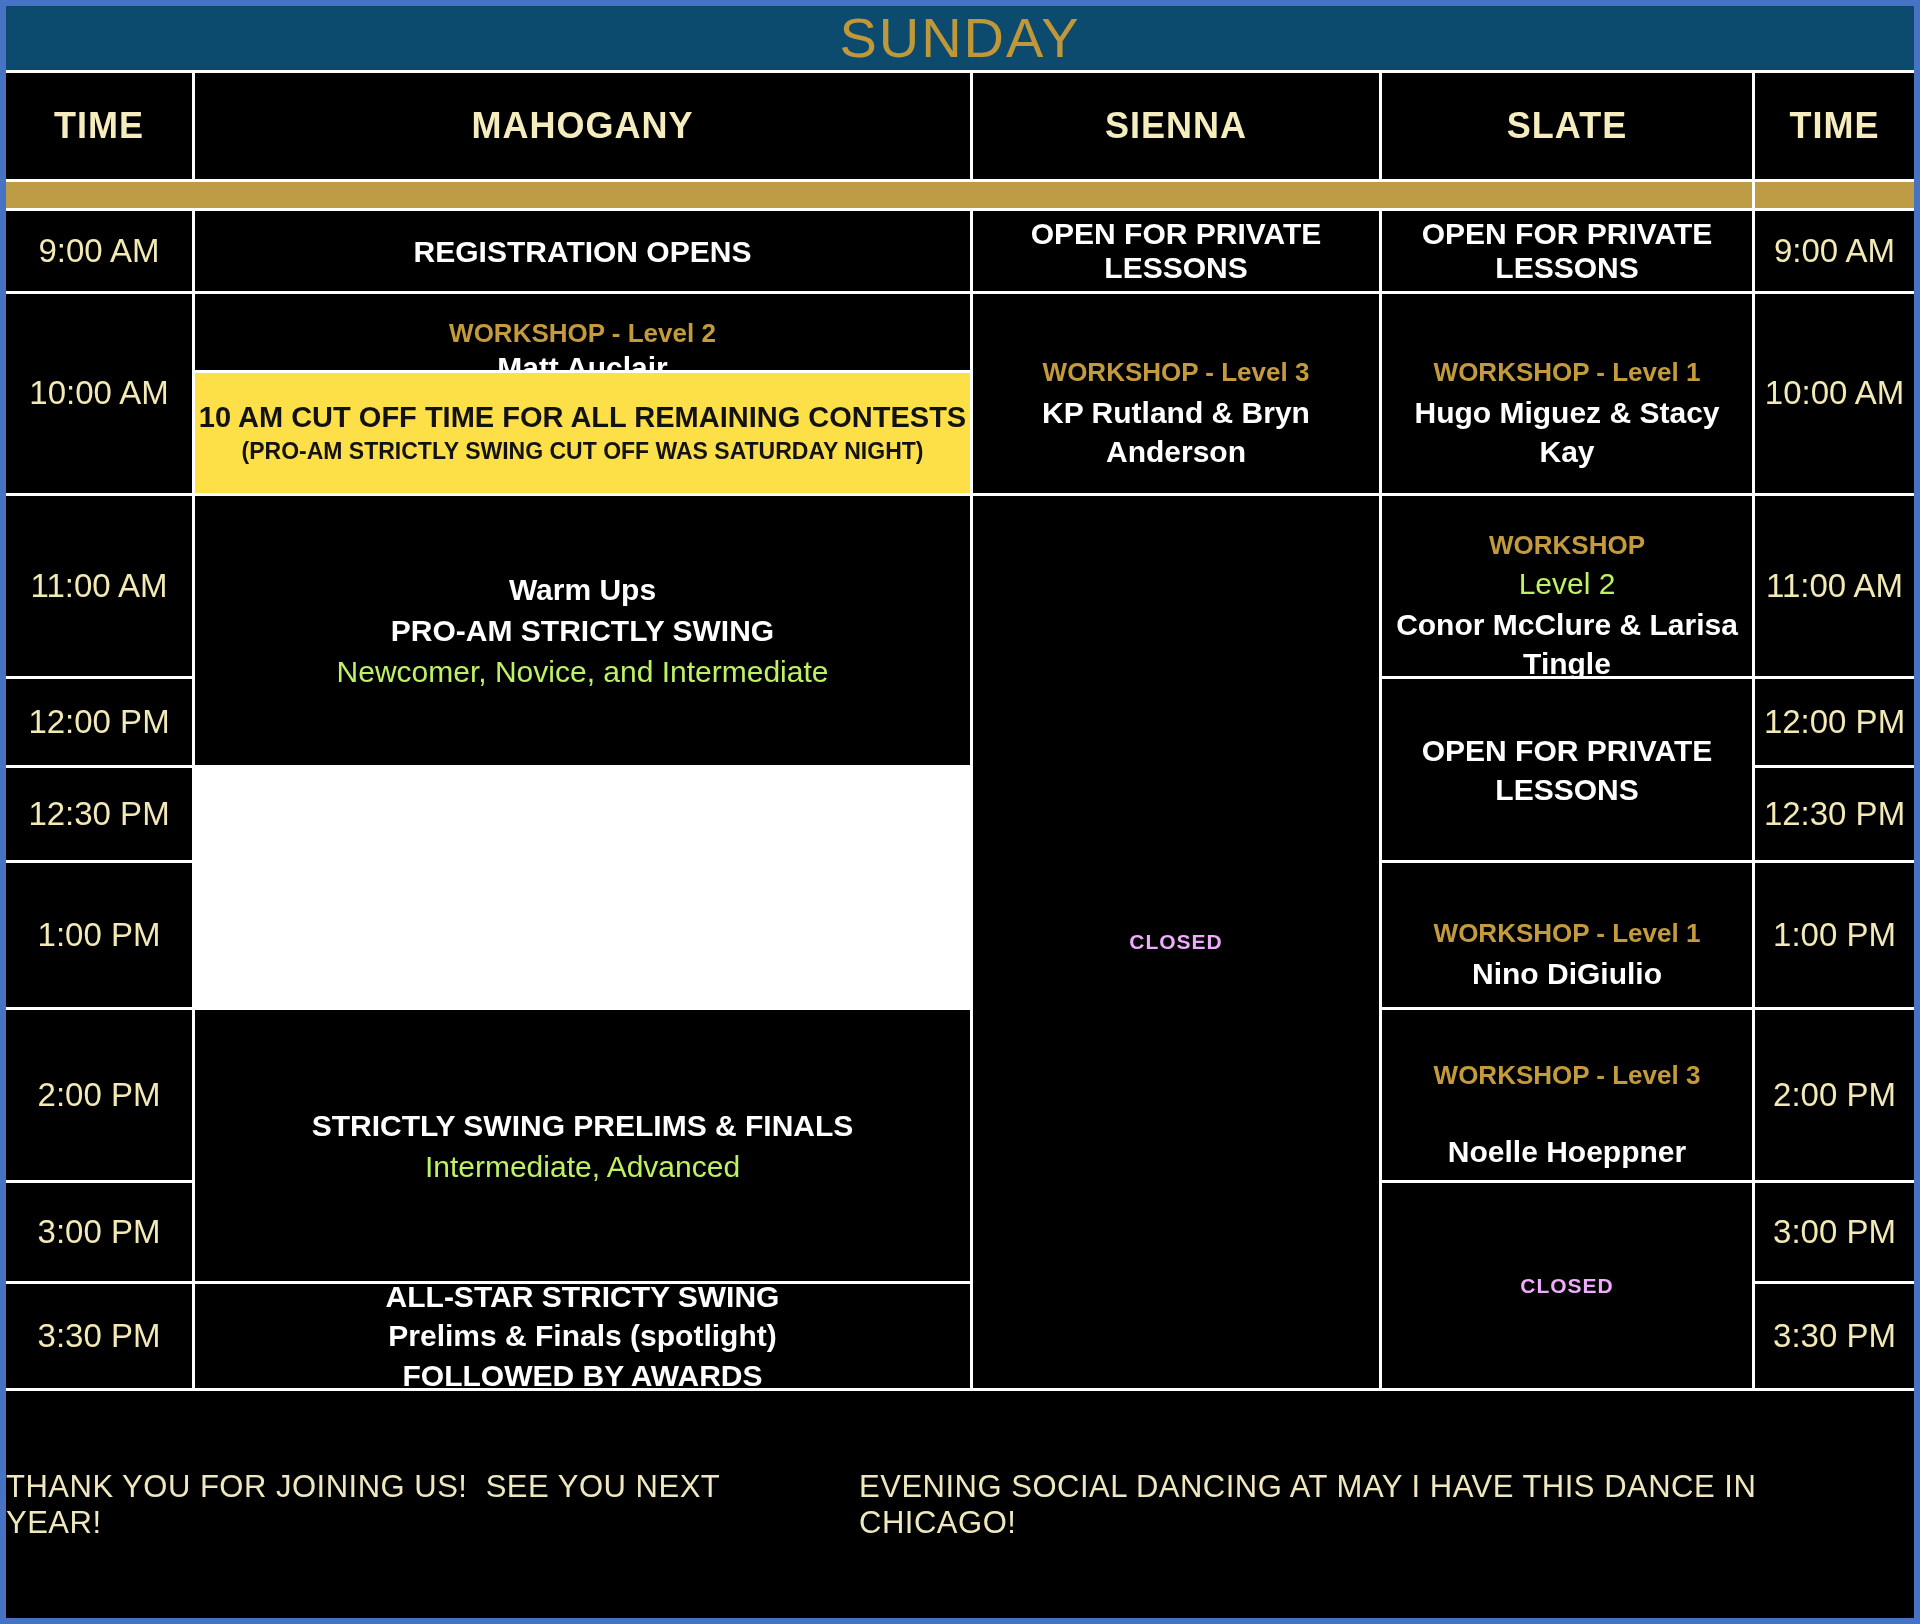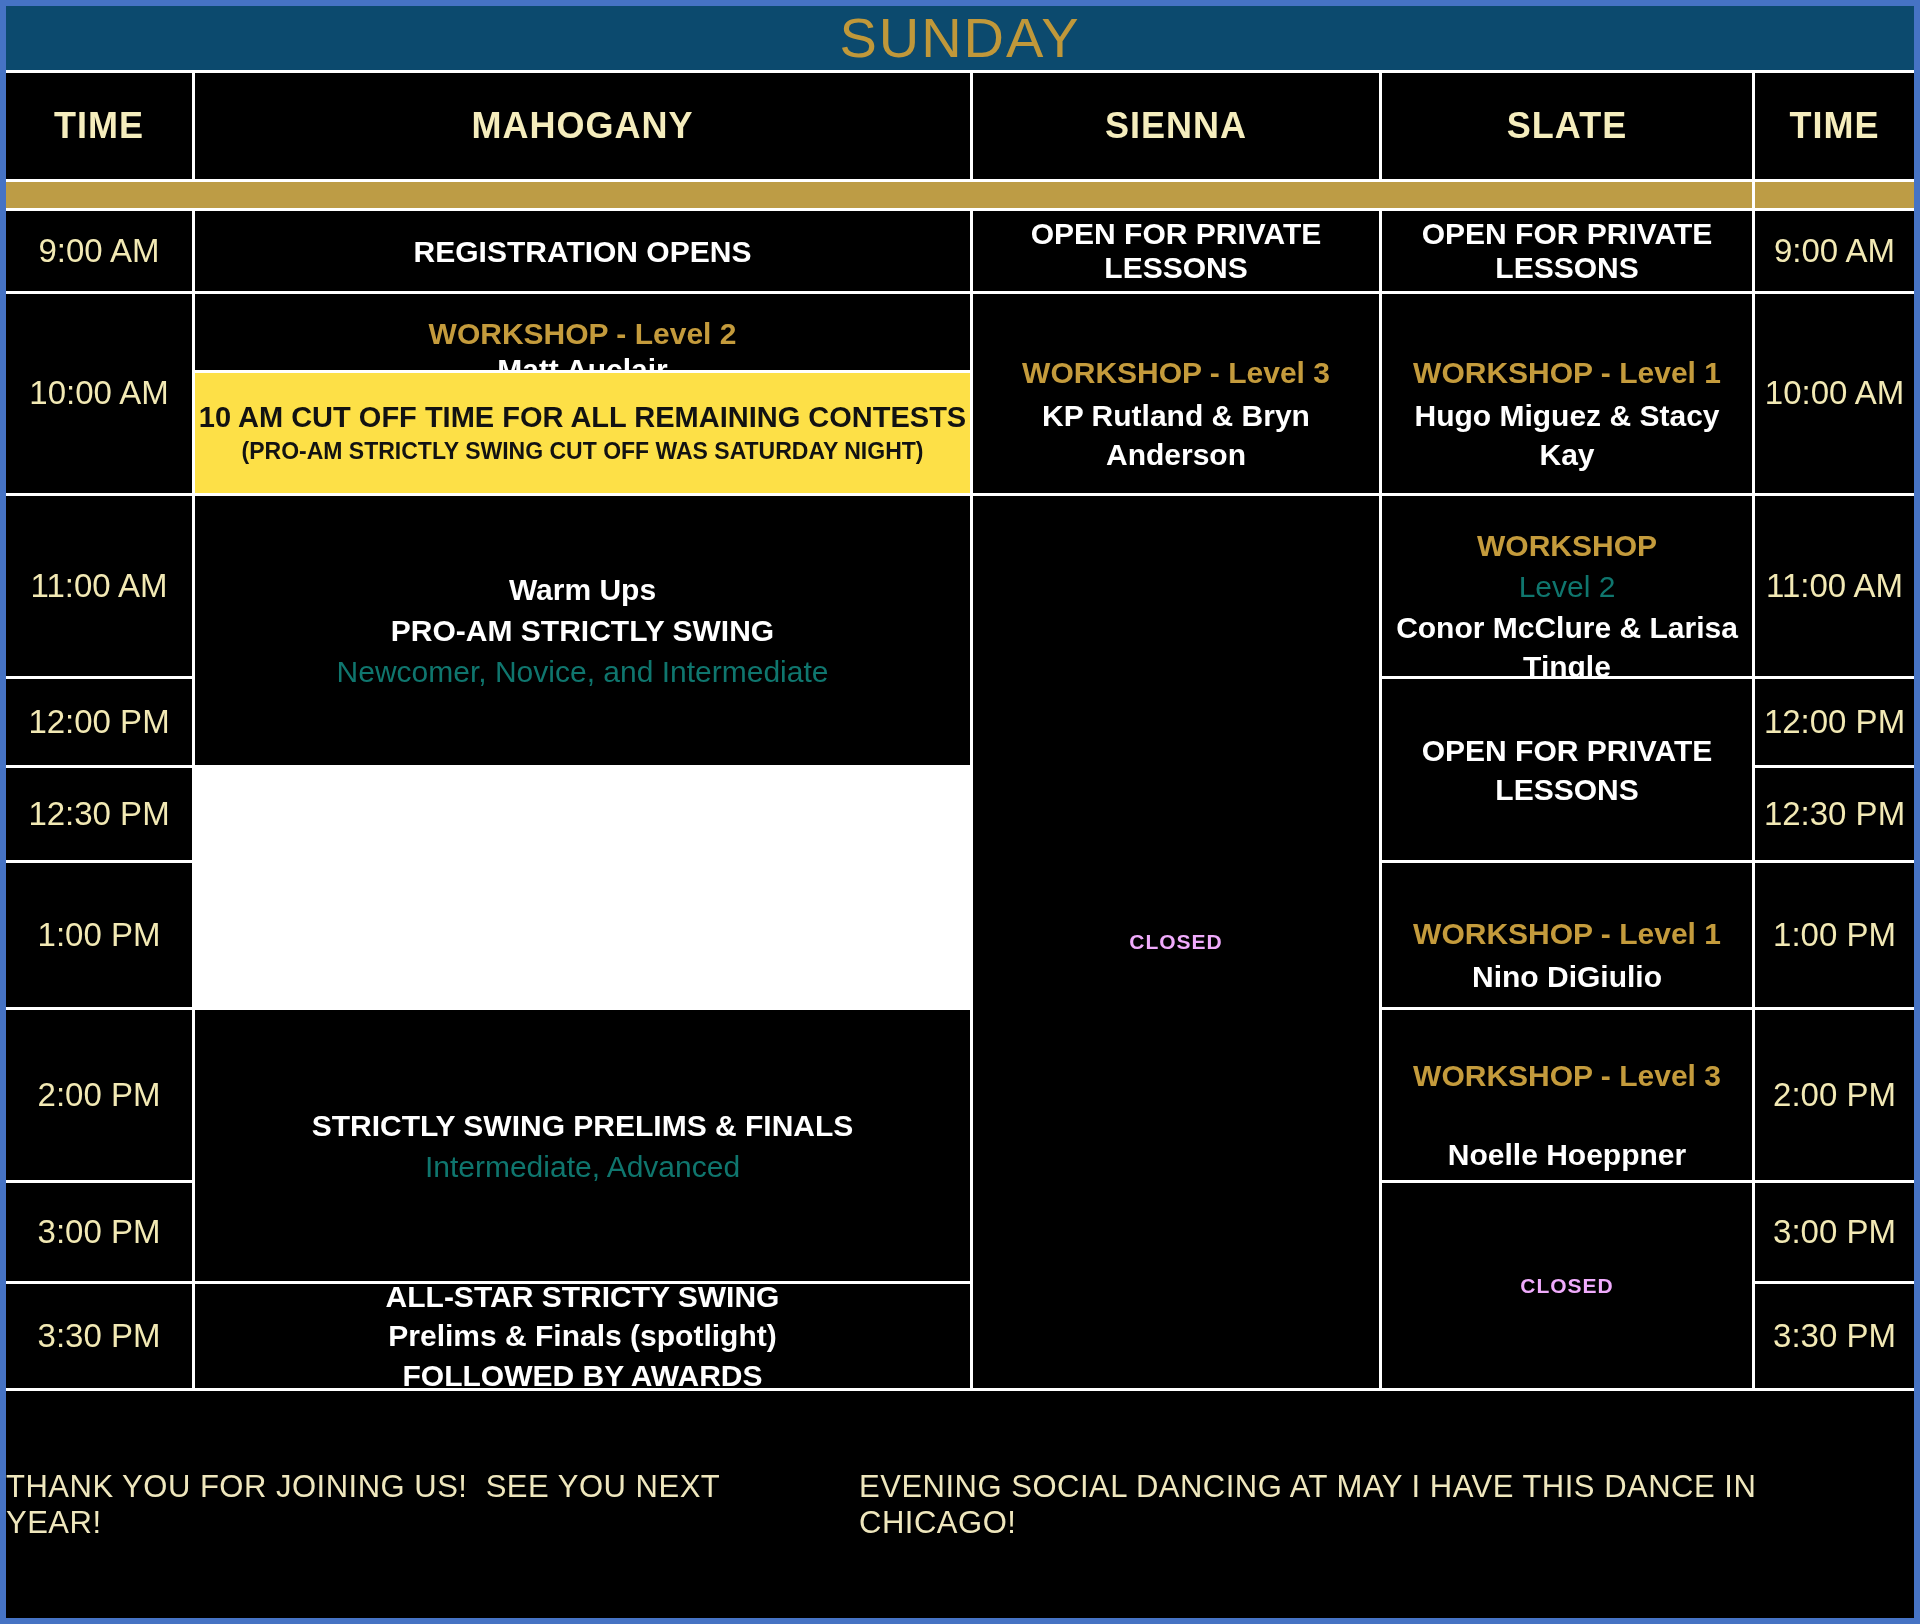--- a/index.html
+++ b/index.html
@@ -19,22 +19,22 @@
     background:#000;display:flex;flex-direction:column;
     align-items:center;justify-content:center;text-align:center;
     line-height:1.3;gap:2px;overflow:hidden;
   }
   .title-cell{background:#0c4a6e;justify-content:center;}
   .title-text{color:#C0983A;font-size:56px;font-weight:400;letter-spacing:2px;}
   .header-text{color:#F5EDBD;font-size:36px;font-weight:700;letter-spacing:1px;}
   .bar{background:#BD9C45;}
   .time-text{color:#F2E9B4;font-size:33px;font-weight:400;}
   .w-b{color:#ffffff;font-weight:700;font-size:30px;}
-  .g-b{color:#C49B3C;font-weight:700;font-size:30px;margin-top:40px;}
-  .g-r{color:#0f766e;font-weight:400;font-size:30px;}
+  .g-b{color:#C49B3C;font-weight:700;font-size:26px;margin-top:40px;}
+  .g-r{color:#bef264;font-weight:400;font-size:30px;}
   .p-b{color:#F2E9B4;font-weight:700;font-size:30px;}
   .closed-text{color:#f0abfc;font-weight:700;font-size:21px;letter-spacing:1px;}
   .highlight{background:#fde047;}
   .cut1{color:#121212;font-weight:700;font-size:29px;}
   .cut2{color:#121212;font-weight:700;font-size:23px;}
   .lh115{line-height:1.15;}
   .lh125{line-height:1.25;}
   .gap-lg{gap:40px;}
   .gap4{gap:4px;}
   .mw340{max-width:340px;}

